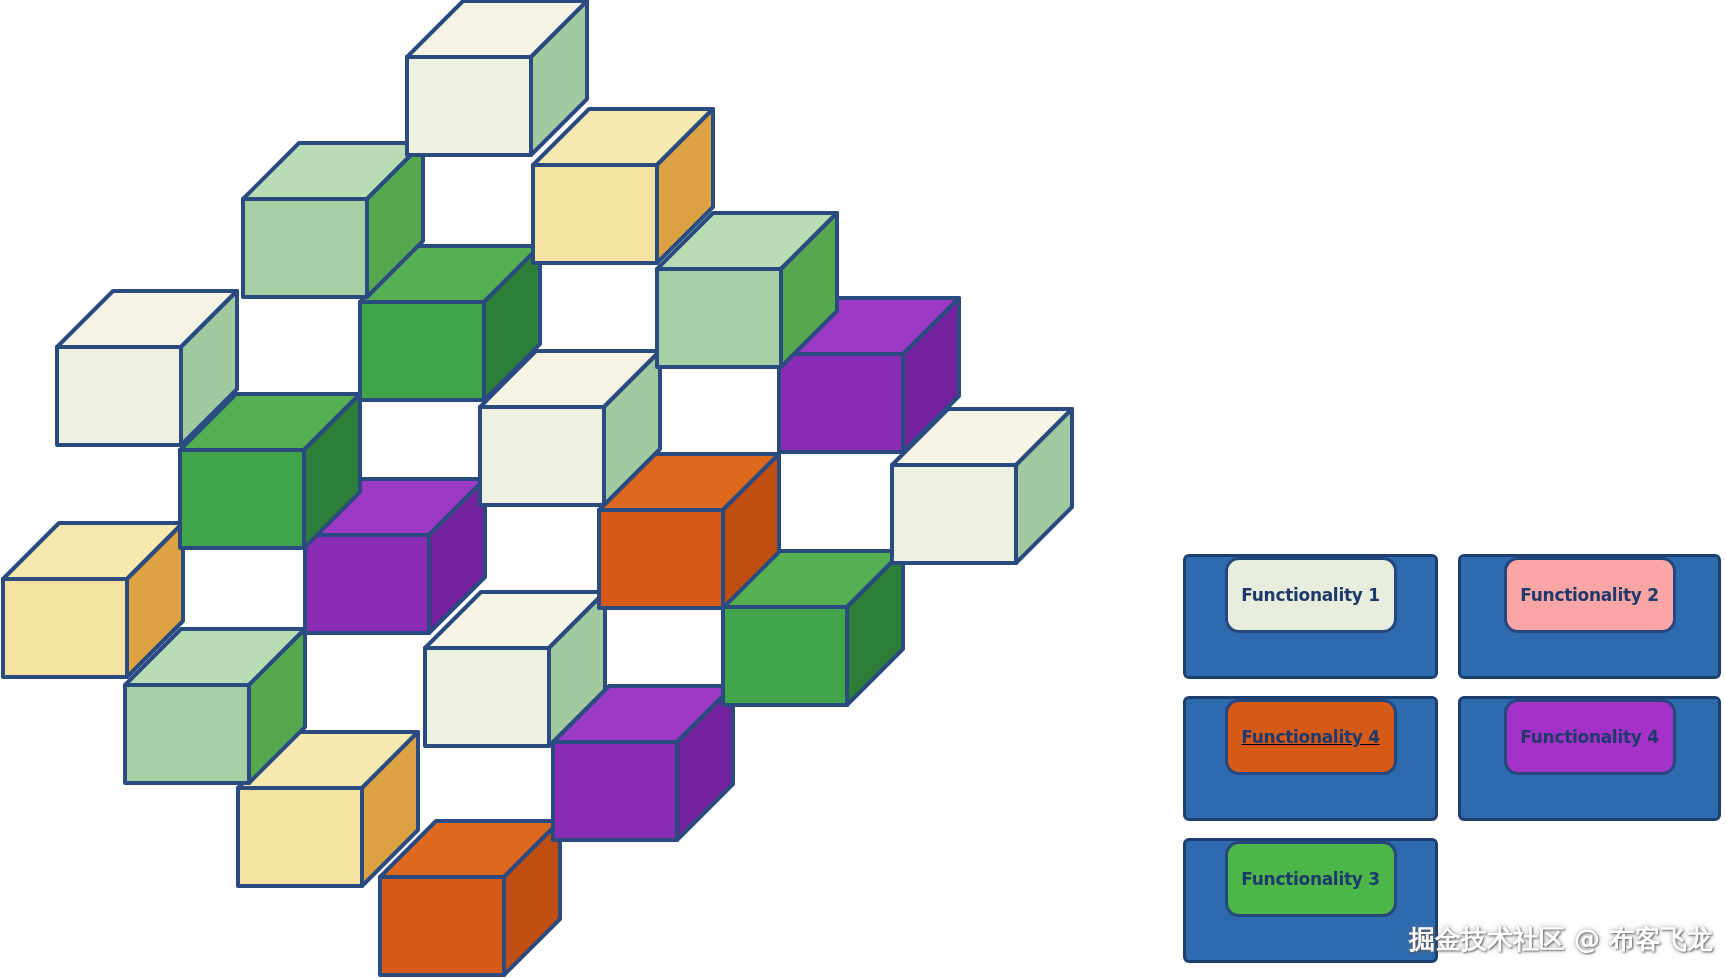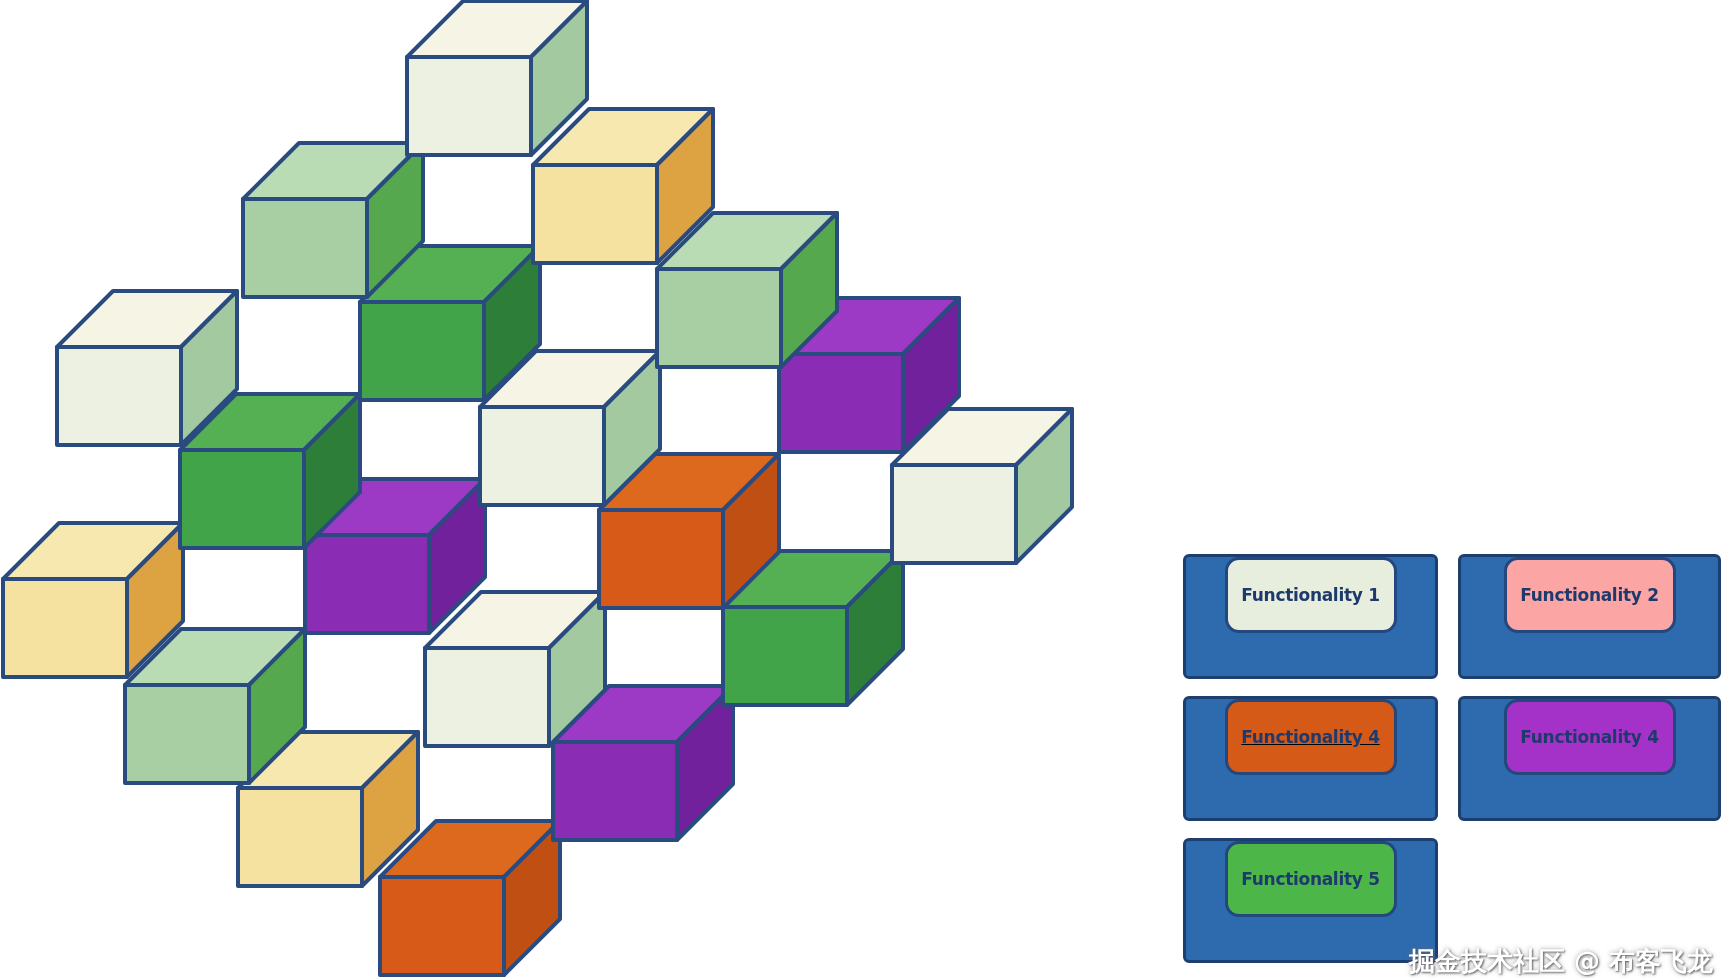--- a/index.html
+++ b/index.html
@@ -41,21 +41,20 @@
   }
   .watermark{
     position:absolute;
     right:12px;top:922px;
     font-size:26px;
     font-weight:700;
     color:#ffffff;
     white-space:nowrap;
     text-shadow:1px 1px 2px rgba(80,80,80,0.85), 0 0 5px rgba(110,110,110,0.6);
     font-family:"DejaVu Sans","Liberation Sans",sans-serif;
-    margin-top:22px;
   }
 </style>
 </head>
 <body>
 
 <div class="stage">
 
   <svg class="cubes-svg" width="1100" height="979" viewBox="0 0 1100 979" xmlns="http://www.w3.org/2000/svg">
       <g>
         <polygon points="380,877 504,877 560,821 436,821" fill="#dc691d" stroke="#2a4b80" stroke-width="4" stroke-linejoin="round"></polygon>
@@ -170,20 +169,20 @@
         <span class="legend-label">Functionality 4</span>
       </div>
     </div>
     <div class="legend-box">
       <div class="legend-inner" style="background: rgb(164, 50, 200);">
         <span class="legend-label">Functionality 4</span>
       </div>
     </div>
     <div class="legend-box">
       <div class="legend-inner" style="background: rgb(76, 182, 72);">
-        <span class="legend-label">Functionality 5</span>
+        <span class="legend-label">Functionality 3</span>
       </div>
     </div>
   </div>
 
   <div class="watermark">掘金技术社区 @ 布客飞龙</div>
 
 </div>
 
 </body></html>

